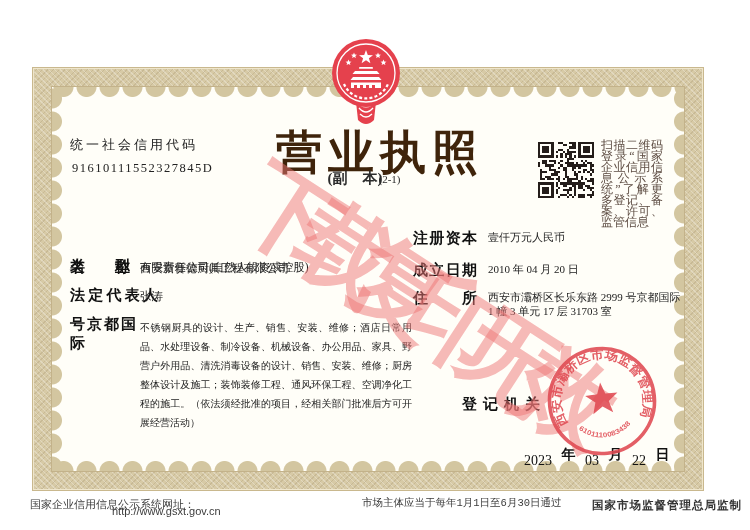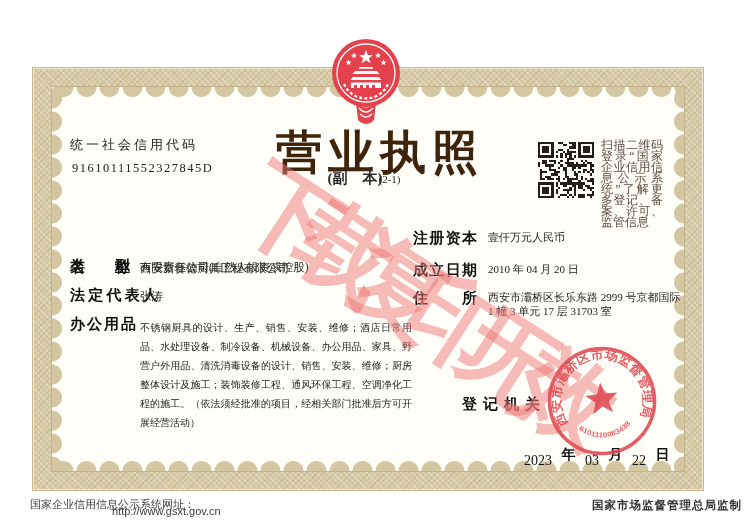--- a/index.html
+++ b/index.html
@@ -443,21 +443,21 @@
 </div>
 <div class="row lrow row-type">
   <span class="flabel">类型</span>
   <span class="fvalue">有限责任公司(自然人投资或控股)</span>
 </div>
 <div class="row lrow row-legal">
   <span class="flabel">法定代表人</span>
   <span class="fvalue">张涛</span>
 </div>
 <div class="row lrow row-scope">
-  <span class="flabel">办公用品</span>
+  <span class="flabel">号京都国际</span>
   <span class="fvalue">不锈钢厨具的设计、生产、销售、安装、维修；酒店日常用品、水处理设备、制冷设备、机械设备、办公用品、家具、野营户外用品、清洗消毒设备的设计、销售、安装、维修；厨房整体设计及施工；装饰装修工程、通风环保工程、空调净化工程的施工。（依法须经批准的项目，经相关部门批准后方可开展经营活动）</span>
 </div>
 
 <div class="row rrow row-capital">
   <span class="flabel">注册资本</span>
   <span class="fvalue">壹仟万元人民币</span>
 </div>
 <div class="row rrow row-founded">
   <span class="flabel">成立日期</span>
   <span class="fvalue">2010 年 04 月 20 日</span>
@@ -491,14 +491,15 @@
   <span class="cjk">月</span>
   <span class="num">22</span>
   <span class="cjk">日</span>
 </div>
 
 <div class="abs watermark">下载复印无效</div>
 
 <div class="abs footer foot-left-label">国家企业信用信息公示系统网址：</div>
 <div class="abs footer foot-left-url">http://www.gsxt.gov.cn</div>
 <div class="abs footer foot-mid">
+  <div>市场主体应当于每年1月1日至6月30日通过</div>
 </div>
 <div class="abs footer foot-right">国家市场监督管理总局监制</div>
 
 </body></html>

